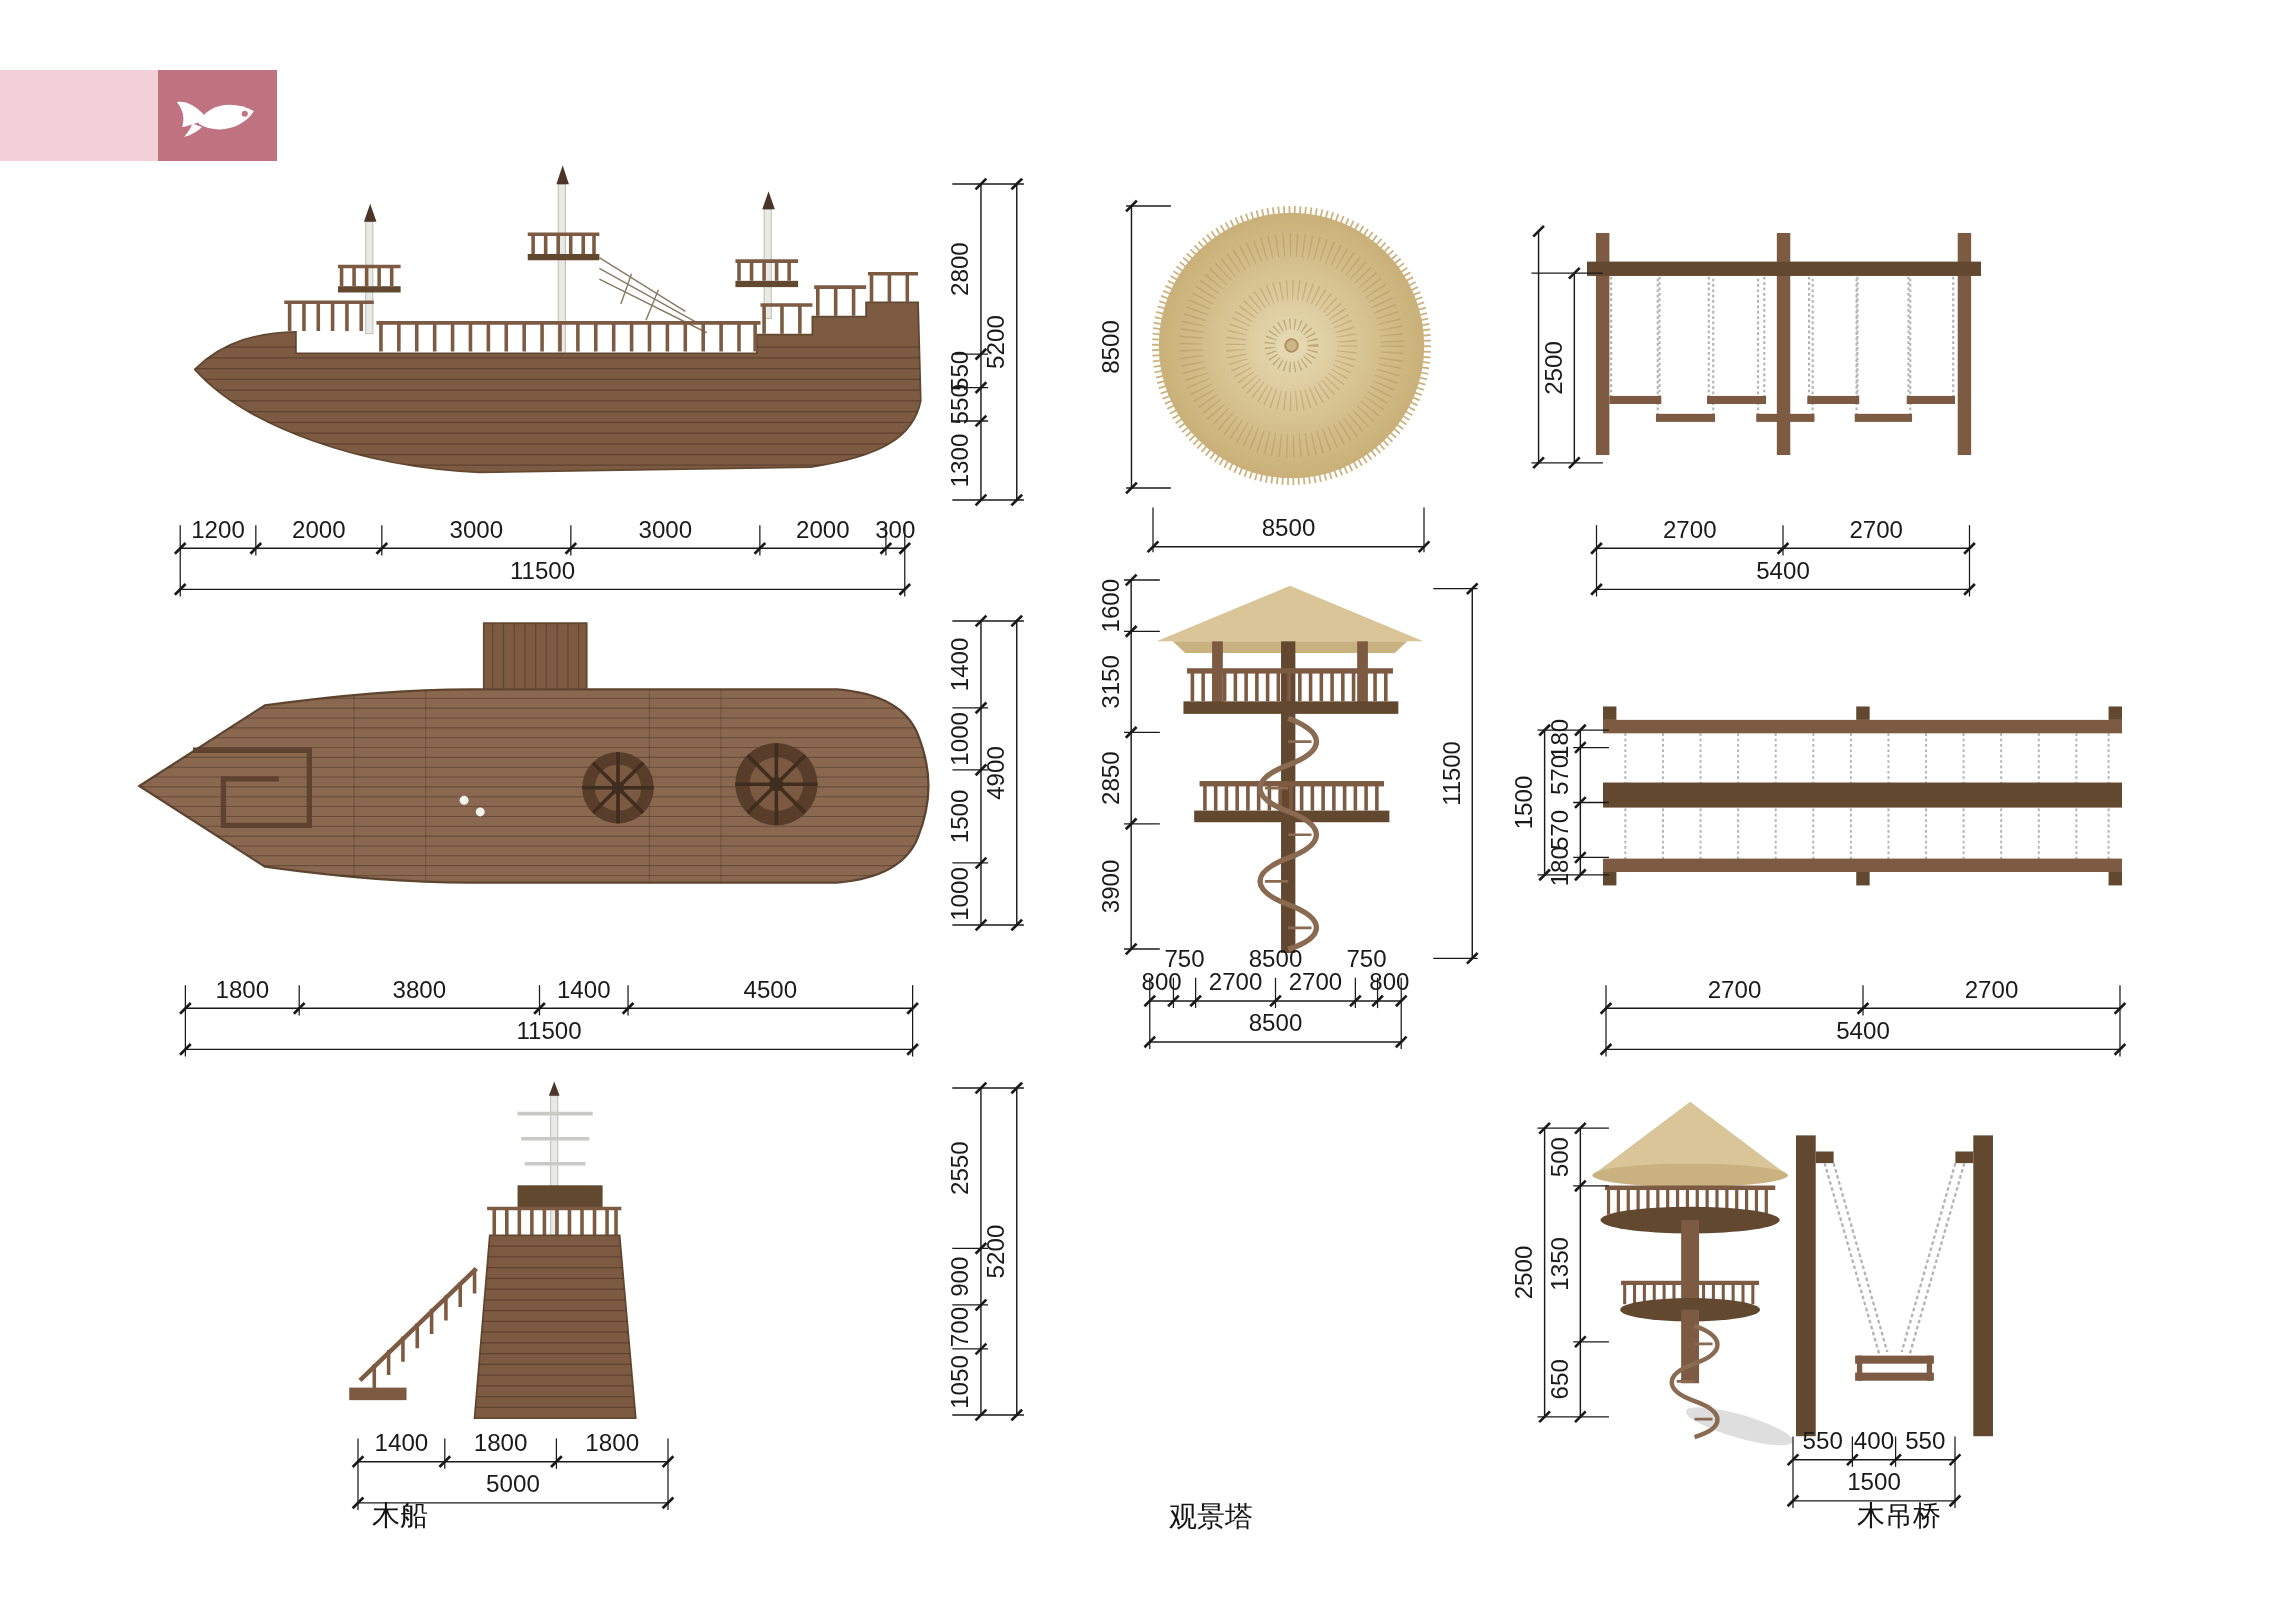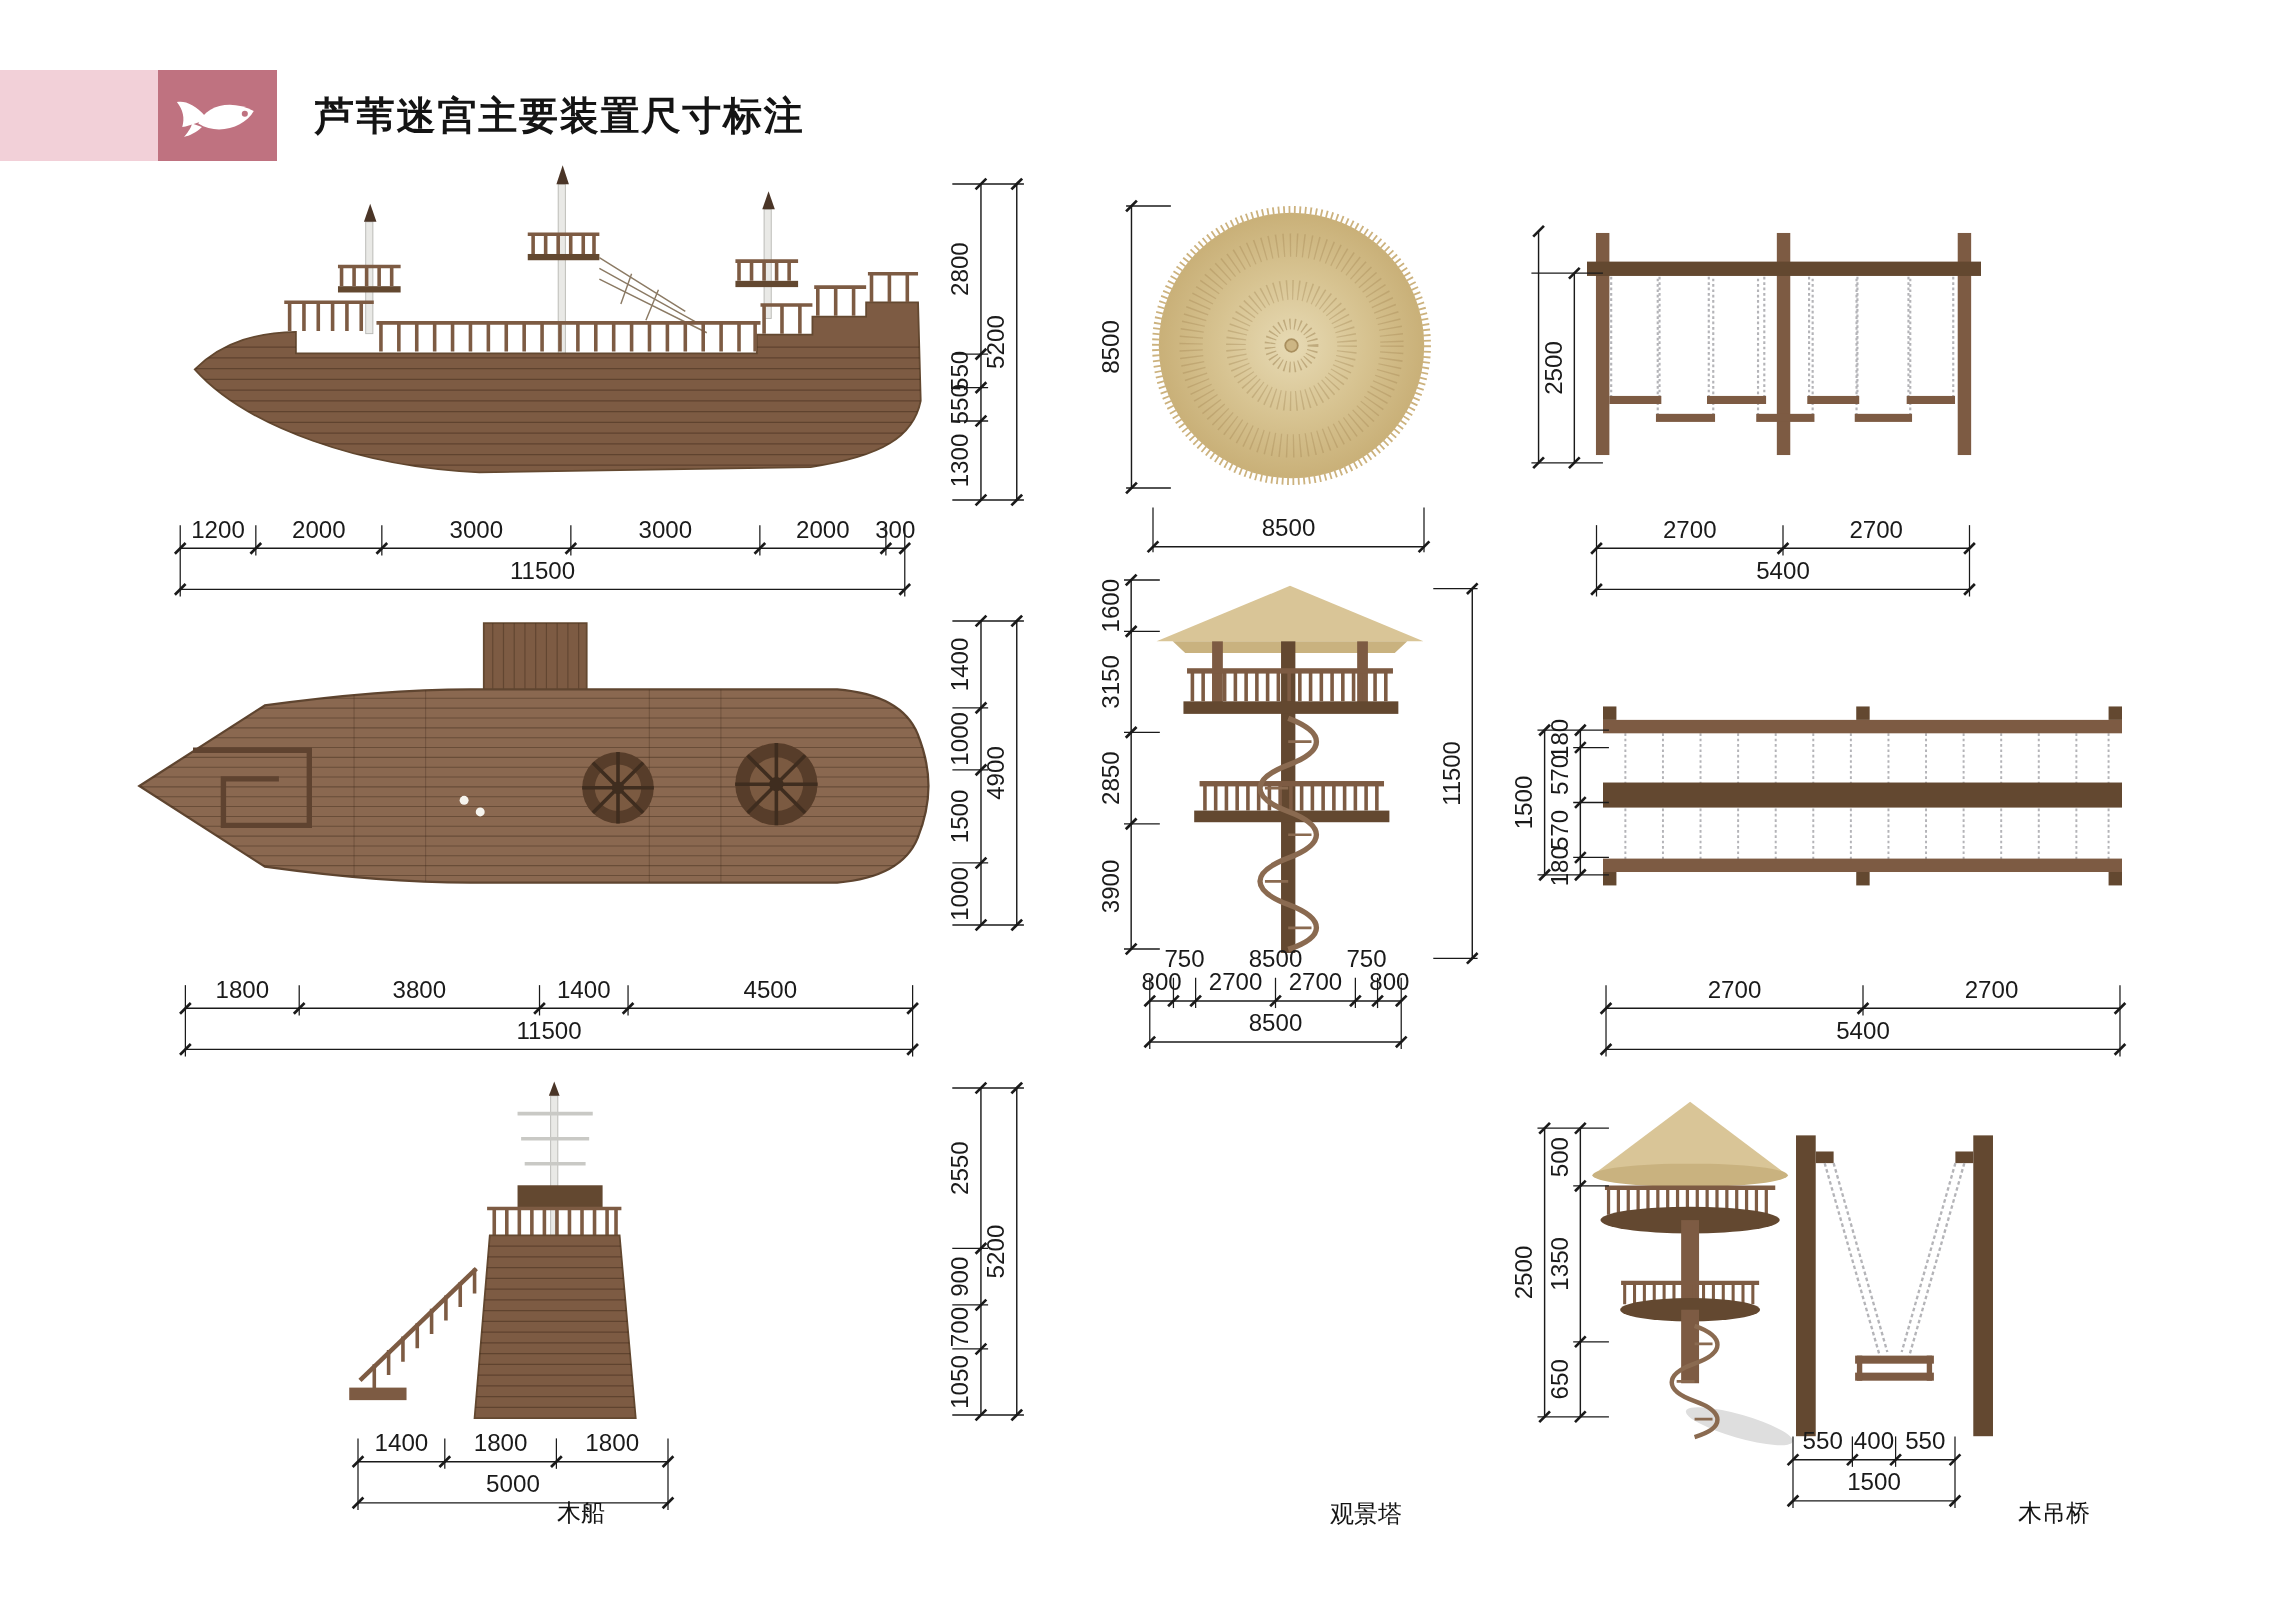--- a/index.html
+++ b/index.html
@@ -5,39 +5,38 @@
   html,body{margin:0;padding:0;background:#fff;}
   .sheet{position:relative;width:2293px;height:1621px;background:#ffffff;overflow:hidden;
          font-family:"Liberation Sans",sans-serif;}
   .band{position:absolute;left:0;top:70px;width:158px;height:91px;background:var(--band);}
   .logo{position:absolute;left:158px;top:70px;width:119px;height:91px;background:var(--logo);
         display:flex;align-items:center;justify-content:center;}
   .title{position:absolute;left:315px;top:88px;height:56px;line-height:56px;
          font-size:39px;font-weight:700;color:#141414;letter-spacing:1.8px;}
   .svgbox{position:absolute;}
   .dim{position:absolute;}
-  .collabel{position:absolute;width:233px;text-align:right;font-size:24px;color:#141414;}
+  .collabel{position:absolute;width:233px;text-align:left;font-size:28px;color:#141414;}
   svg{overflow:visible;display:block;}
   svg text{font-family:"Liberation Sans",sans-serif;}
 </style>
 </head>
 <body>
 
 <div class="sheet" style="--band: #f2d0d8; --logo: #bf7280; --wood: #7d5b43; --wood-dark: #634830; --thatch: #d9c597; --thatch-dark: #c9b27f; --chain: #b4b4b8; --mast: #e9e9e6;">
 
   <div class="band"></div>
   <div class="logo">
     <svg width="86" height="59" viewBox="0 0 96 66">
       <path d="M26,42 C34,22 62,14 88,28 C78,46 48,56 26,42 Z" fill="#ffffff"></path>
       <path d="M34,34 C22,20 10,16 2,18 C9,27 11,36 8,46 C18,44 28,40 34,38 Z" fill="#ffffff"></path>
       <path d="M30,46 C24,52 16,56 10,57 C16,50 18,46 19,42 Z" fill="#ffffff"></path>
       <circle cx="78" cy="31" r="3.4" fill="#bf7280"></circle>
     </svg>
   </div>
-  <div class="title">芦苇迷宫主要装置尺寸标注</div>
 
   <div class="svgbox" style="left:184px;top:168px;width:743px;height:351px">
     <svg width="743" height="351" viewBox="0 0 830 392">
       <defs>
         <clipPath id="hullS">
             <path d="M12,225 C45,192 85,184 125,183 L125,207 L640,207 L640,186 L702,186 L702,166 L762,166 L762,150 L820,150 L823,260 C815,300 780,322 700,334 L330,340 C200,334 70,290 12,225 Z"></path>
           </clipPath>
       </defs>
       <g>
         <rect x="203" y="60" width="8" height="125" fill="var(--mast)" stroke="#b6b6b2"></rect>

